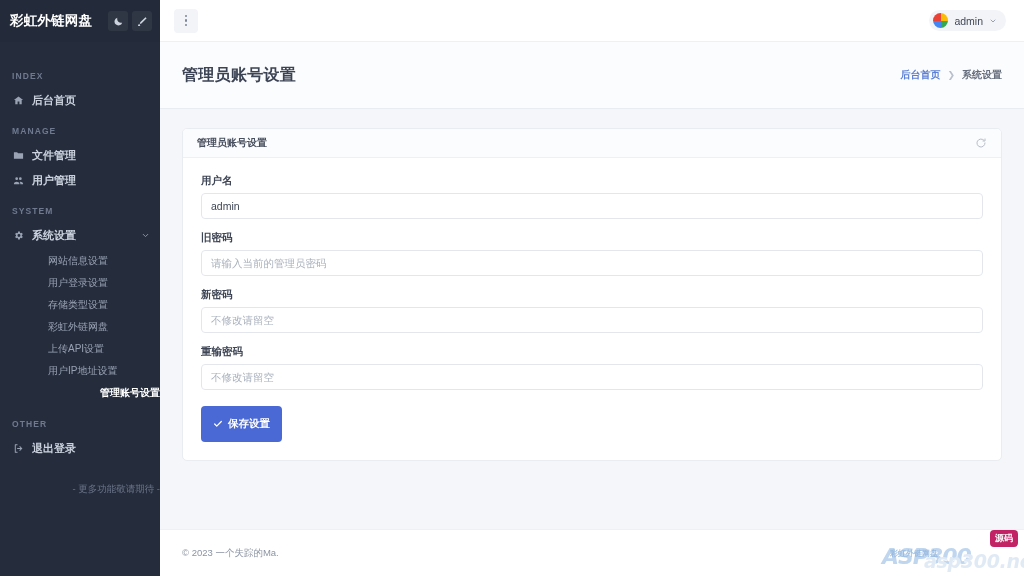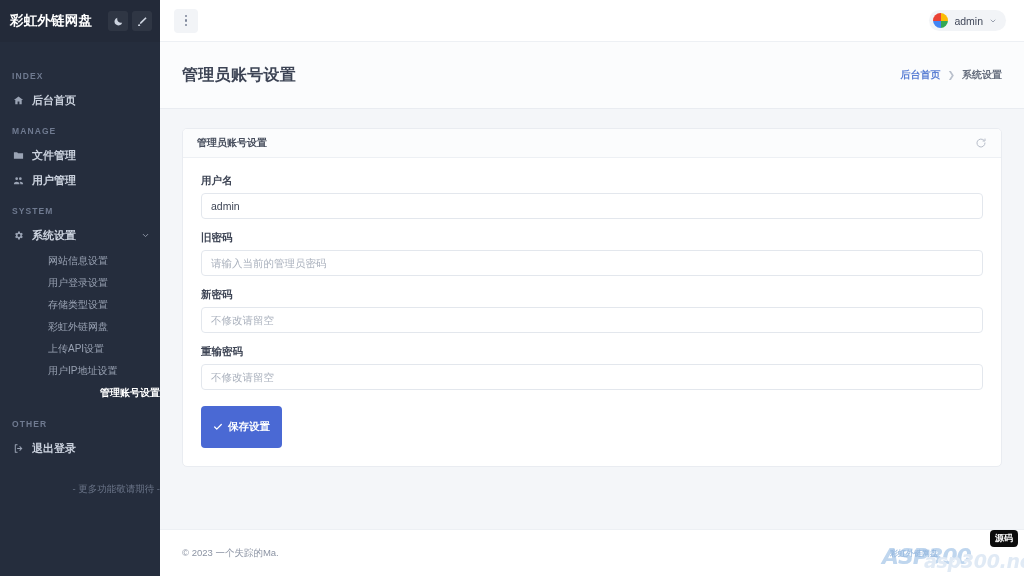--- a/index.html
+++ b/index.html
@@ -175,21 +175,21 @@
     background: #ffffff;
     padding: 0 9px;
     font-size: 10.5px; color: #3e4555;
     font-family: "Liberation Sans", "DejaVu Sans", sans-serif;
     outline: none;
   }
   .form-input::placeholder { color: #aab1bd; }
 
   .btn-save {
     display: inline-flex; align-items: center; gap: 5px;
-    height: 42px; padding: 0 12px;
+    height: 36px; padding: 0 12px;
     background: #4a69d4; border: none; border-radius: 4px;
     color: #fff; font-size: 10.5px; font-weight: bold;
     font-family: "Liberation Sans", "DejaVu Sans", sans-serif;
     margin-top: 4px;
     cursor: pointer;
   }
   .btn-save svg { width: 10px; height: 10px; display: block; }
 
   .footer {
     height: 47px; flex: 0 0 47px;
@@ -212,21 +212,21 @@
   .wm-asp {
     position: absolute; left: 4px; top: 18px;
     font-family: "DejaVu Sans", sans-serif;
     font-size: 22px; font-weight: bold; font-style: italic;
     color: #bcd4ee;
     letter-spacing: -1px;
     text-shadow: 0 1px 0 #ffffff;
   }
   .wm-badge {
     position: absolute; right: 2px; top: 4px;
-    background: #000000; color: #ffffff;
+    background: #be185d; color: #ffffff;
     font-size: 9px; font-weight: bold;
     padding: 2px 5px; border-radius: 4px;
     font-family: "DejaVu Sans", sans-serif;
   }
   .wm-net {
     position: absolute; left: 22px; top: 24px;
     font-family: "DejaVu Sans", sans-serif;
     font-size: 19px; font-style: italic; font-weight: bold;
     color: #dfe9f5;
     text-shadow: 0 1px 0 #ffffff;

